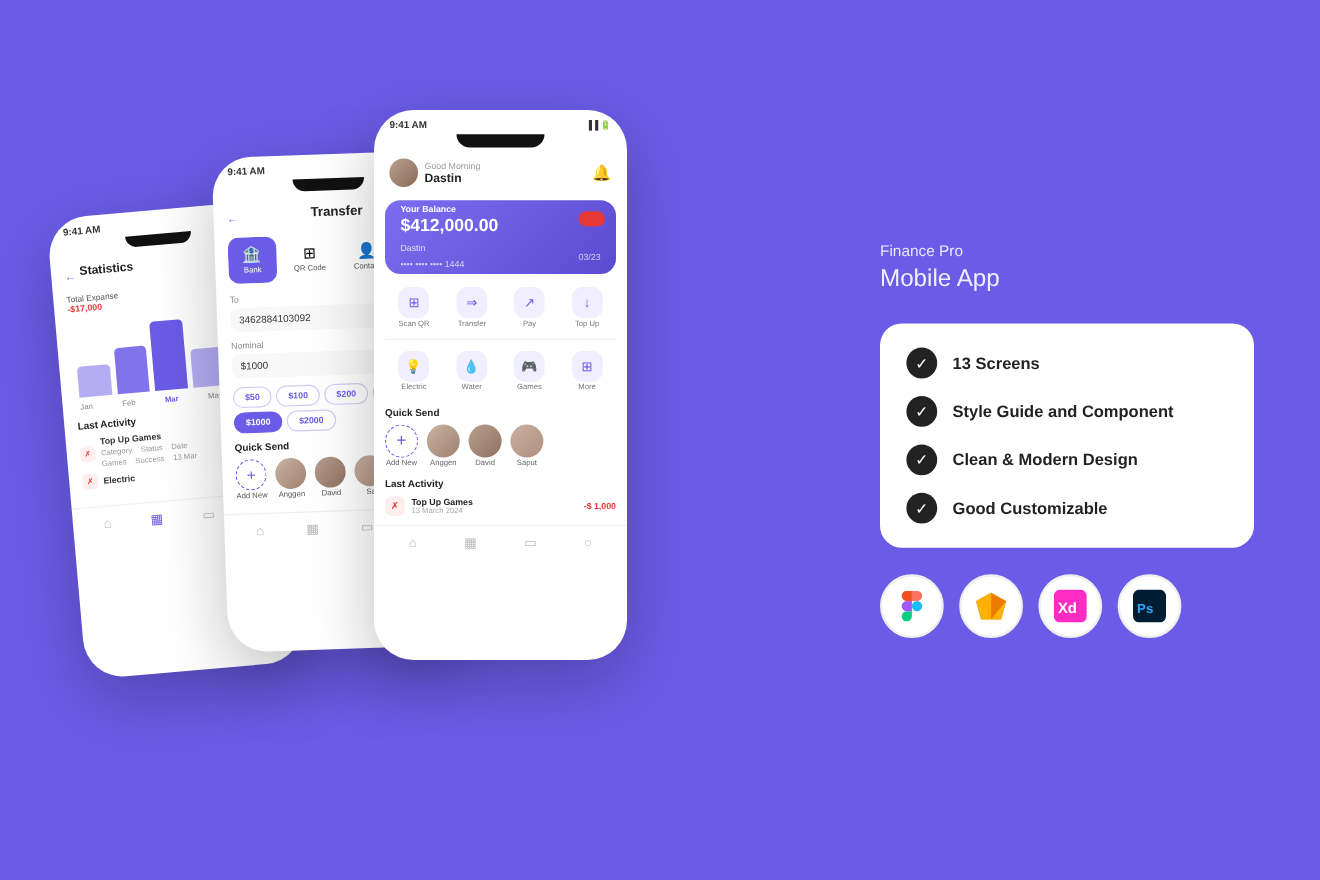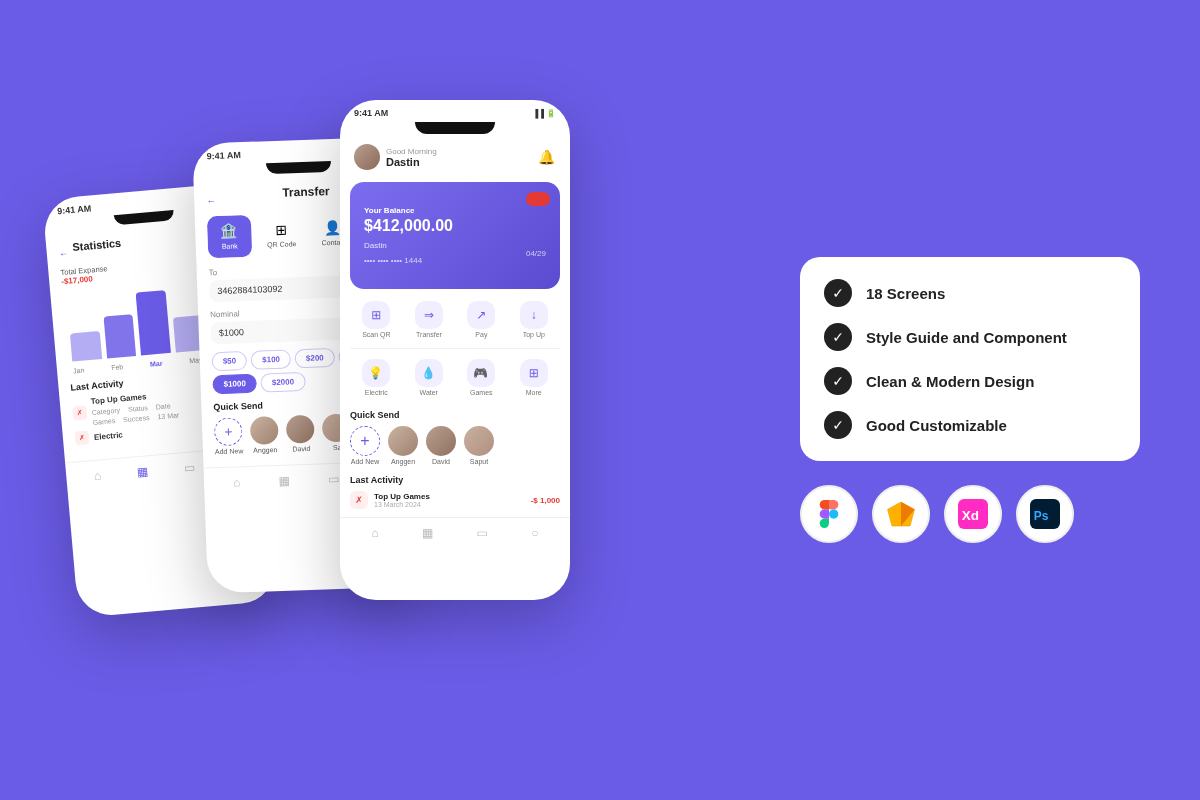--- a/index.html
+++ b/index.html
@@ -188,21 +188,21 @@
     
     .home-header { padding: 8px 14px; display: flex; align-items: center; justify-content: space-between; }
     .home-greeting { font-size: 8px; color: #999; }
     .home-name { font-size: 11px; font-weight: 700; color: #222; }
     .home-avatar { width: 26px; height: 26px; border-radius: 50%; background: #ddd; overflow: hidden; }
     .home-notif { font-size: 14px; color: #6B5CE7; }
     .balance-card {
       margin: 4px 10px;
       background: linear-gradient(135deg, #7c6df0, #5a4bd1);
       border-radius: 14px;
-      padding: 24px 14px;
+      padding: 4px 14px;
       color: white;
       position: relative;
     }
     .balance-label { font-size: 8px; font-weight: 600; margin-bottom: 2px; }
     .balance-amount { font-size: 16px; font-weight: 700; margin-bottom: 6px; }
     .balance-name { font-size: 8px; opacity: 0.8; }
     .balance-card-num { font-size: 8px; opacity: 0.7; margin-top: 2px; }
     .balance-expiry { font-size: 8px; opacity: 0.7; text-align: right; margin-top: -12px; }
     .toggle-btn {
       position: absolute;
@@ -475,21 +475,21 @@
         </div>
         <span class="home-notif">🔔</span>
       </div>
       <div class="balance-card">
         <div class="toggle-btn"></div>
         <div class="balance-label">Your Balance</div>
         <div class="balance-amount">$412,000.00</div>
         <div class="balance-name">Dastin</div>
         <div style="display:flex;justify-content:space-between;align-items:center;margin-top:4px;">
           <span class="balance-card-num">•••• •••• •••• 1444</span>
-          <span class="balance-expiry">04/29</span>
+          <span class="balance-expiry">03/23</span>
         </div>
       </div>
       <div class="action-row">
         <div class="action-item">
           <div class="action-icon-box">⊞</div>
           <span class="action-label">Scan QR</span>
         </div>
         <div class="action-item">
           <div class="action-icon-box">⇒</div>
           <span class="action-label">Transfer</span>
@@ -557,25 +557,27 @@
       <div class="phone-nav">
         <span class="nav-icon">⌂</span>
         <span class="nav-icon">▦</span>
         <span class="nav-icon">▭</span>
         <span class="nav-icon">○</span>
       </div>
     </div>
   </div>
 
   <div class="info-panel">
+    <div class="brand-label">Finance Pro</div>
+    <div class="brand-subtitle">Mobile App</div>
 
     <div class="features-card">
       <div class="feature-item">
         <div class="check-icon">✓</div>
-        <span class="feature-text">18 Screens</span>
+        <span class="feature-text">13 Screens</span>
       </div>
       <div class="feature-item">
         <div class="check-icon">✓</div>
         <span class="feature-text">Style Guide and Component</span>
       </div>
       <div class="feature-item">
         <div class="check-icon">✓</div>
         <span class="feature-text">Clean &amp; Modern Design</span>
       </div>
       <div class="feature-item">

